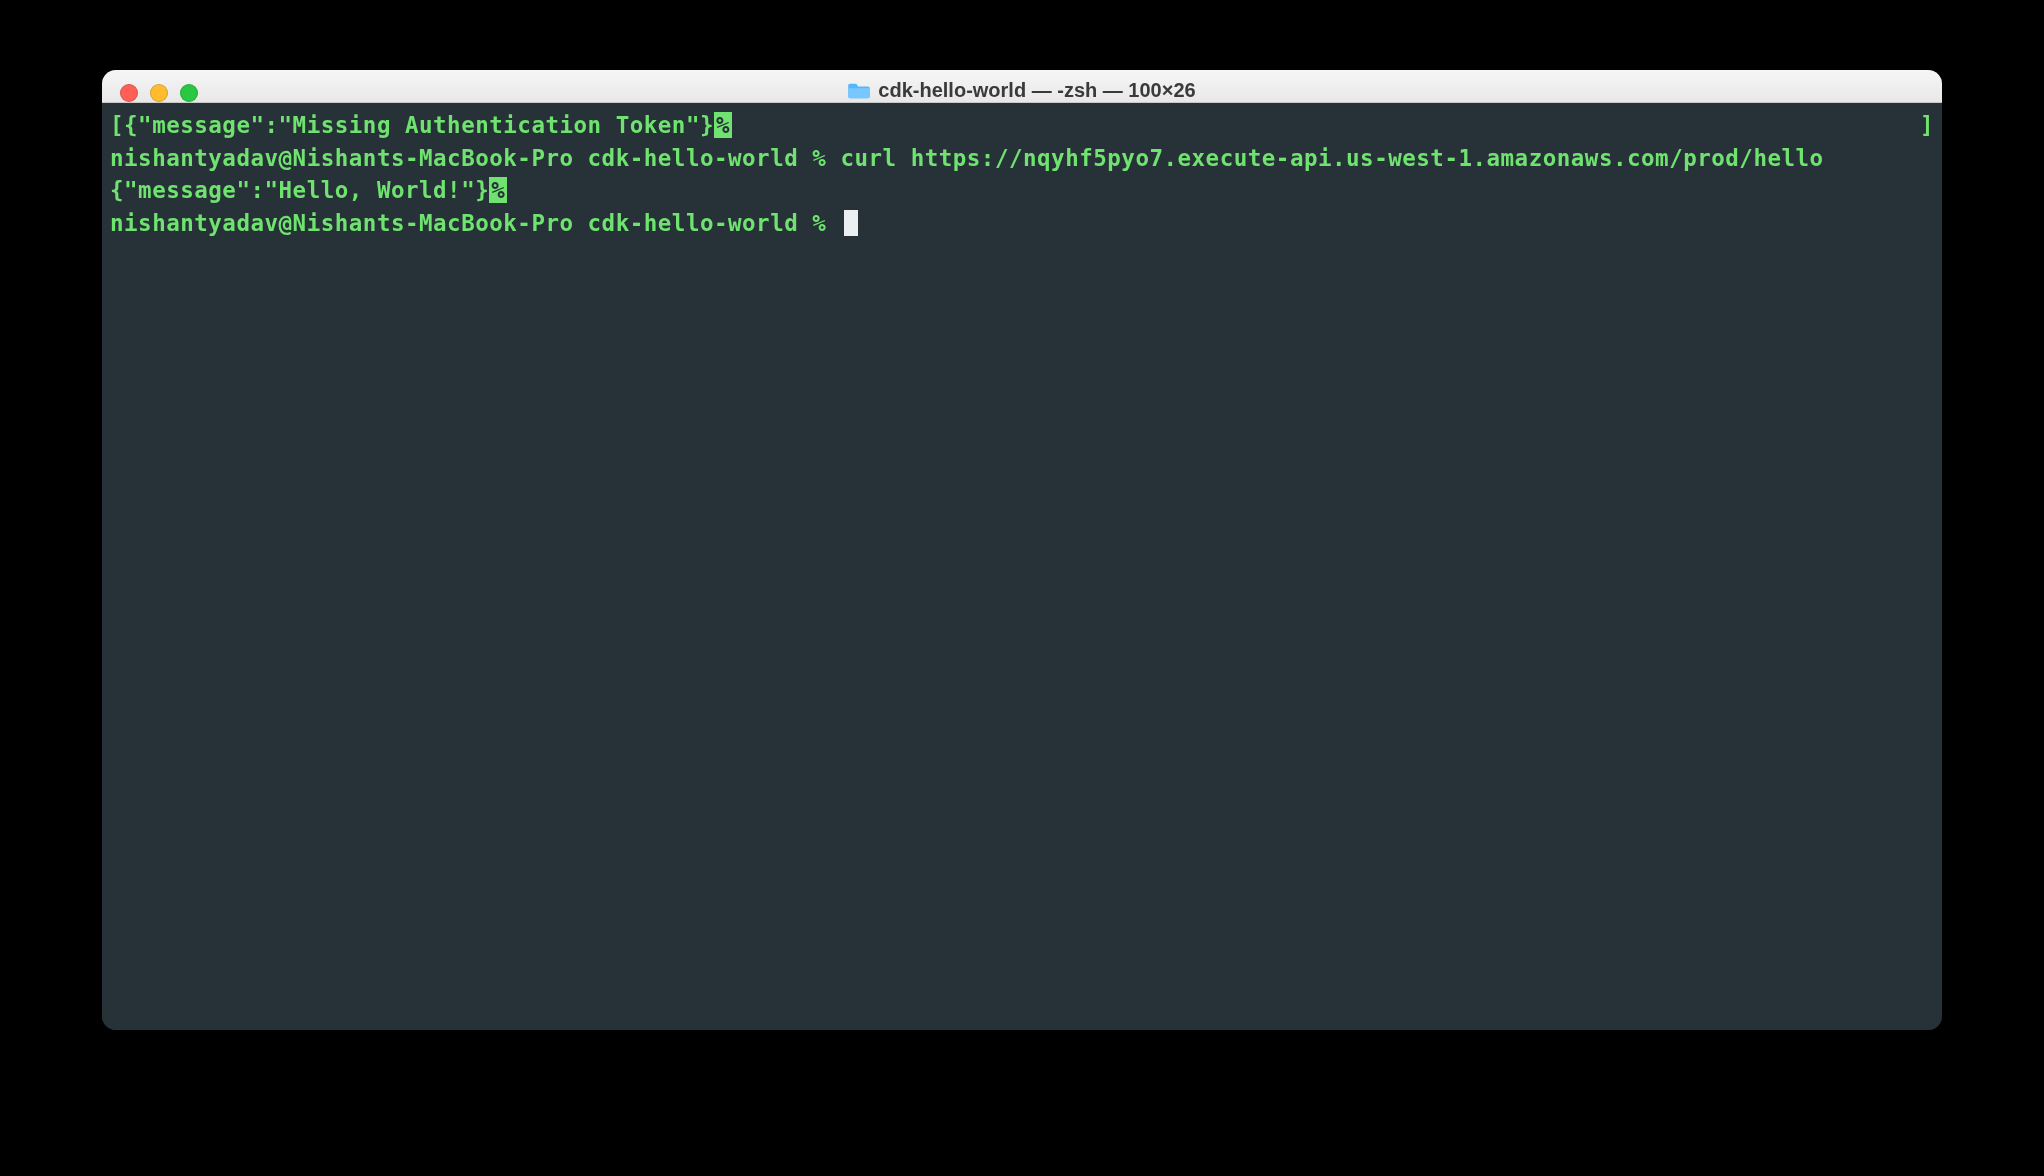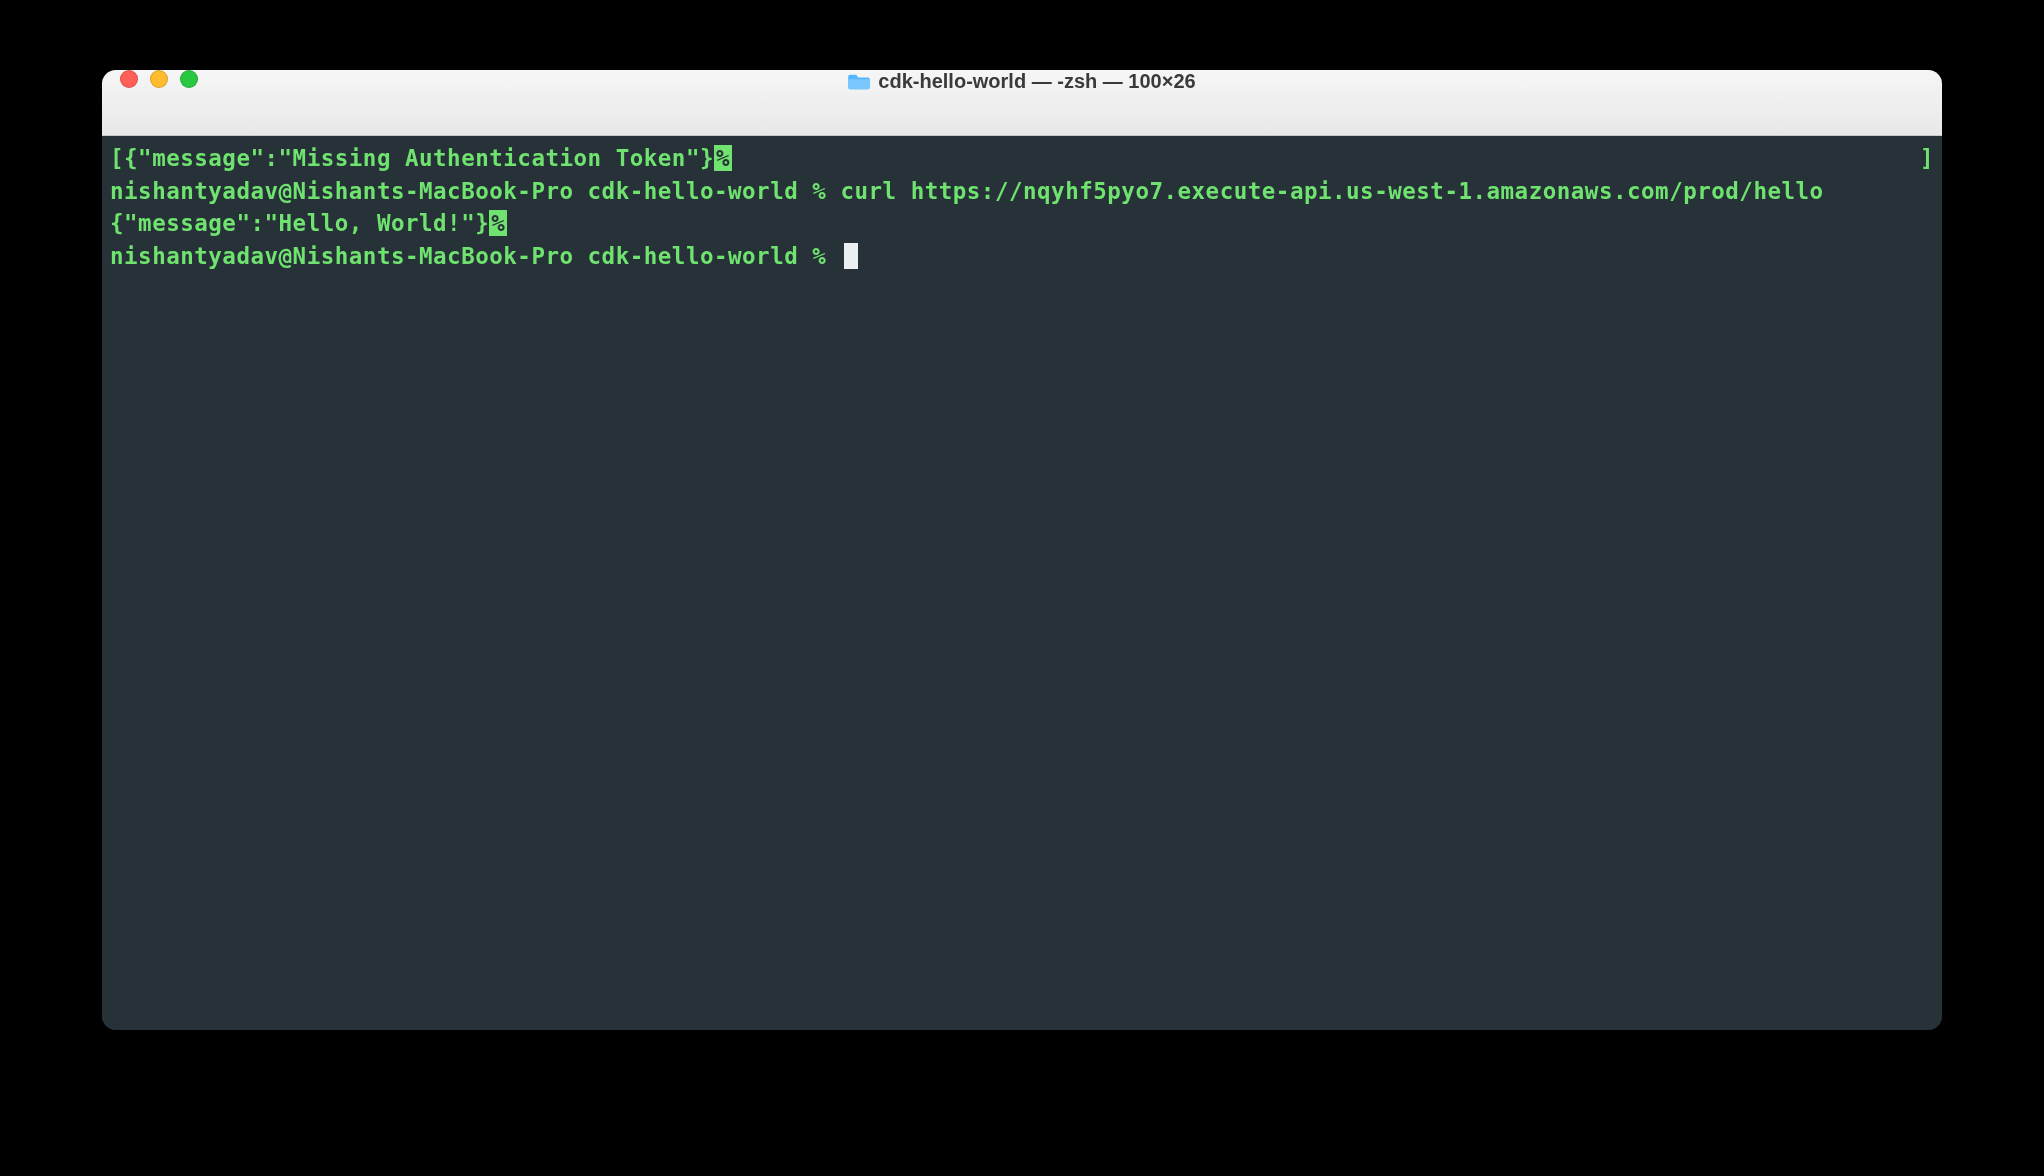--- a/index.html
+++ b/index.html
@@ -17,25 +17,25 @@
       width: 1840px;
       height: 960px;
       background: #263238;
       border-radius: 14px;
       overflow: hidden;
       box-shadow: 0 30px 80px rgba(0,0,0,0.6), 0 0 0 1px rgba(0,0,0,0.3);
       display: flex;
       flex-direction: column;
     }
     .titlebar {
-      height: 66px;
+      height: 33px;
       background: linear-gradient(#f6f6f6, #e8e8e8);
       border-bottom: 1px solid #c9c9c9;
       display: flex;
-      align-items: flex-start;
+      align-items: flex-end;
       position: relative;
       flex-shrink: 0;
     }
     .traffic-lights {
       display: flex;
       gap: 12px;
       margin-left: 18px;
     }
     .tl {
       width: 18px; height: 18px; border-radius: 50%;

